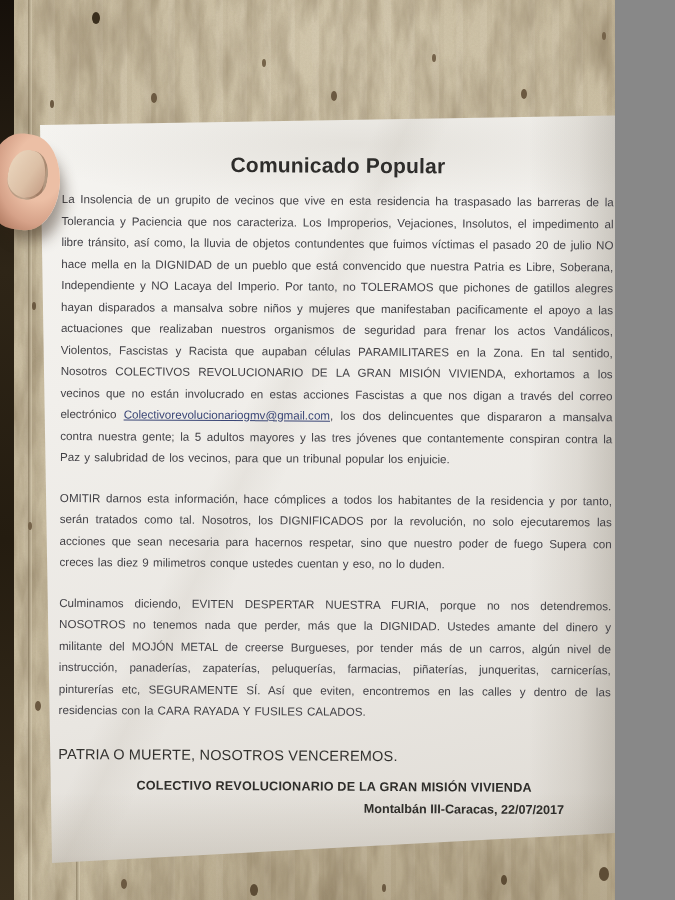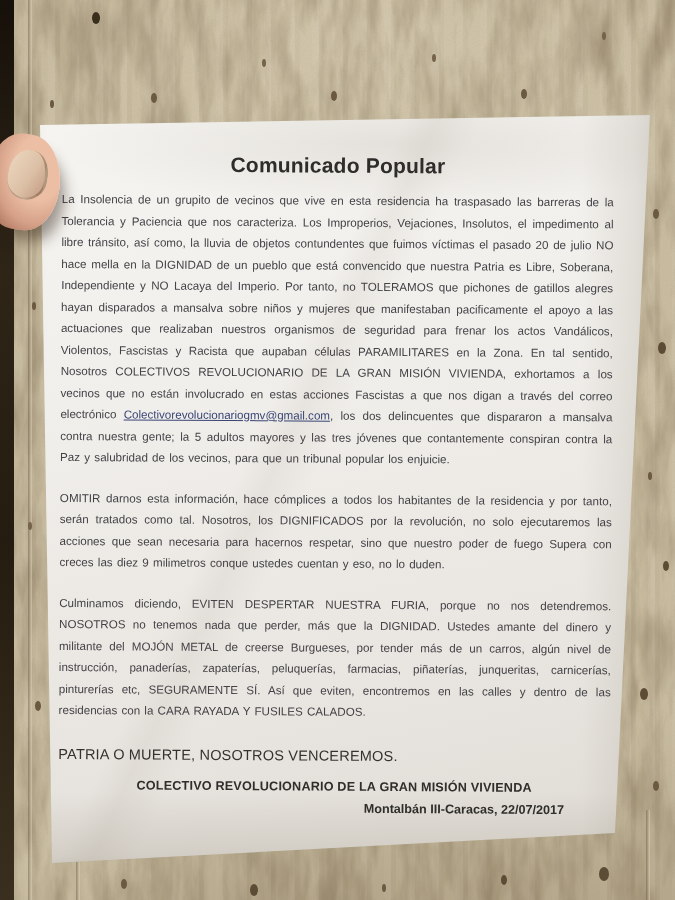--- a/index.html
+++ b/index.html
@@ -1,17 +1,17 @@
 <!DOCTYPE html>
 <html><head>
 <meta charset="utf-8">
 <style>
   html,body{margin:0;padding:0;background:#888;}
   .scene{
-    position:relative;width:675px;height:900px;overflow:hidden;
+    position:relative;width:615px;height:900px;overflow:hidden;
     font-family:"Liberation Sans",sans-serif;
     background:#eab308;
   }
   
   .wall{position:absolute;inset:0;
     background:
       radial-gradient(620px 280px at 55% 4%, rgba(247,240,218,.30), rgba(0,0,0,0) 70%),
       radial-gradient(300px 200px at 8% 97%, rgba(240,232,205,.35), rgba(0,0,0,0) 70%),
       linear-gradient(to bottom, rgba(125,105,72,.10), rgba(0,0,0,0) 18%, rgba(0,0,0,0) 80%, rgba(110,92,62,.22)),
       repeating-linear-gradient(90deg, rgba(255,255,255,.05) 0 7px, rgba(120,100,70,.07) 7px 12px, rgba(0,0,0,0) 12px 24px),

